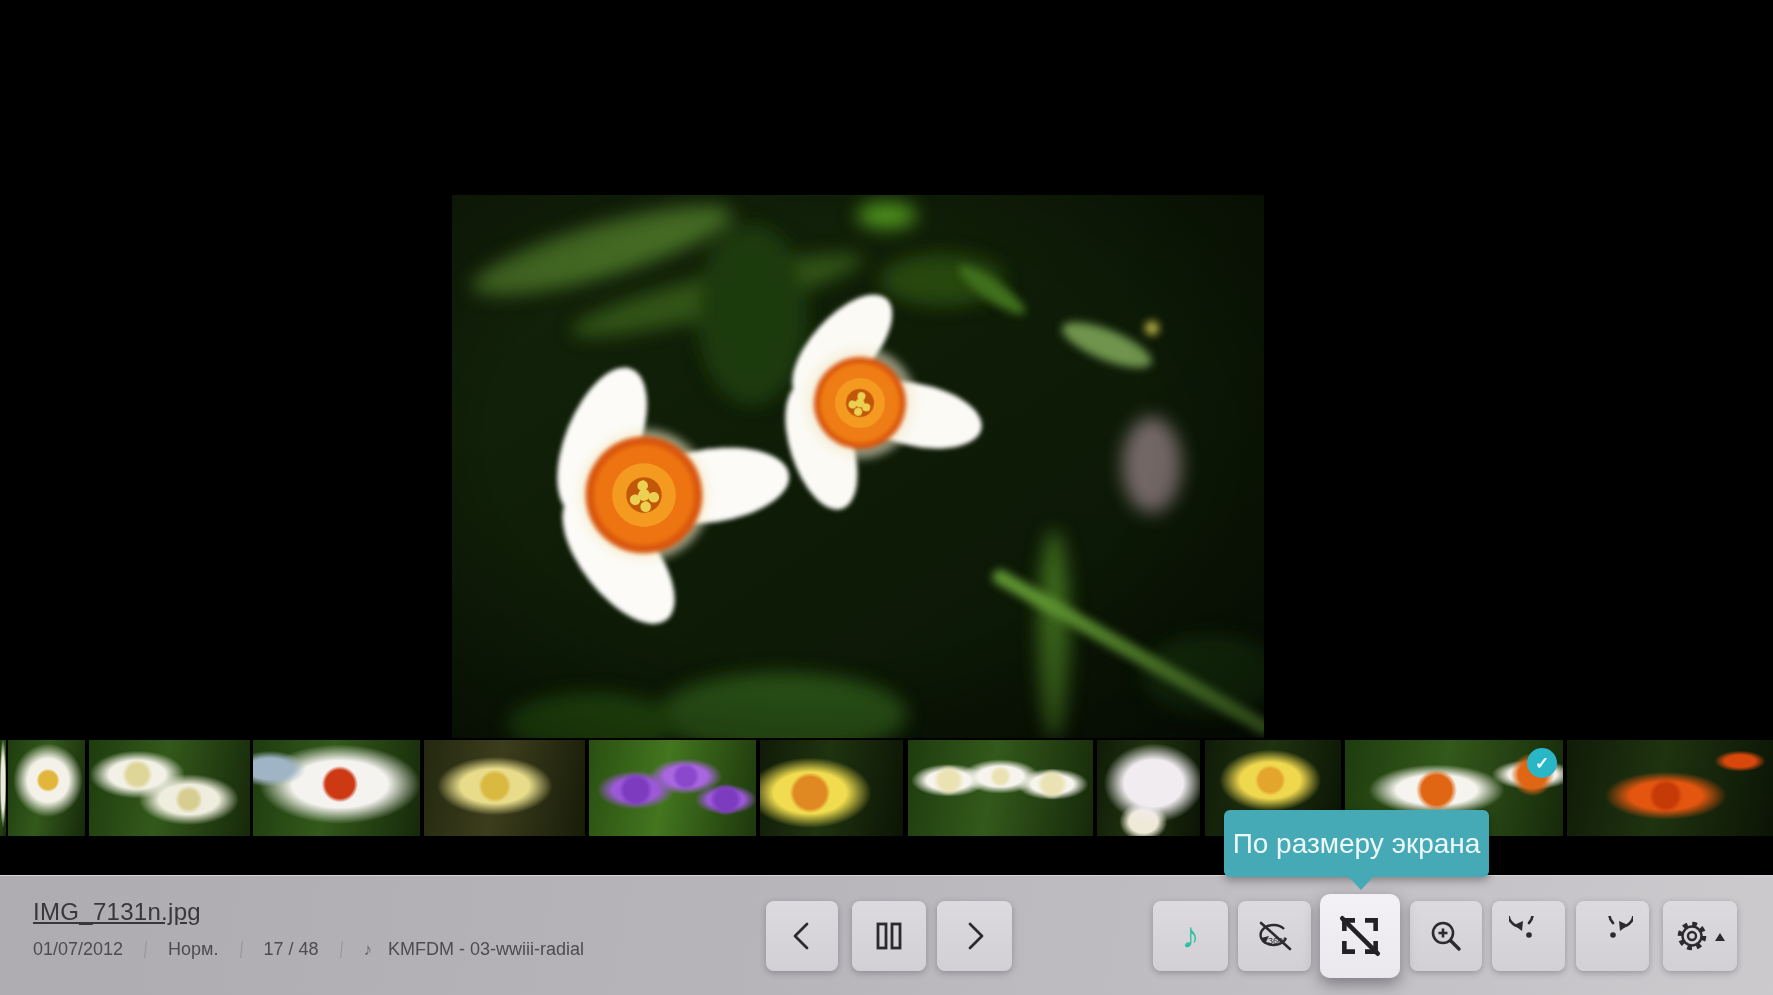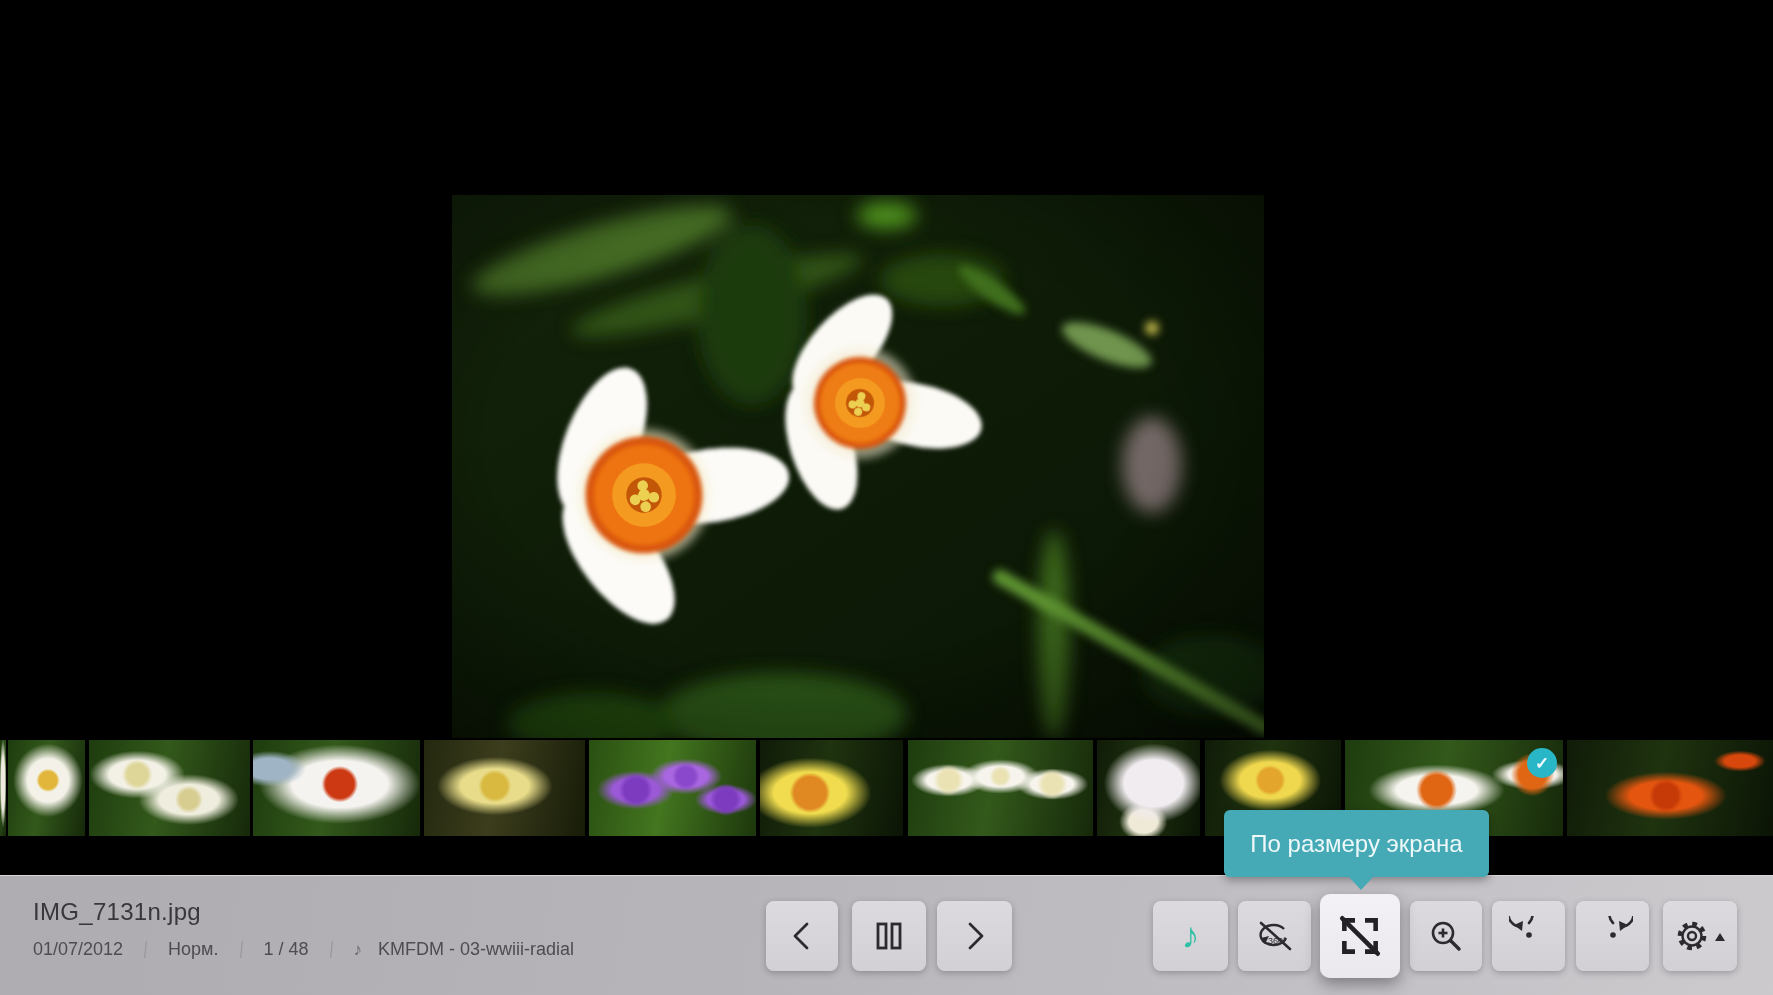--- a/index.html
+++ b/index.html
@@ -14,31 +14,31 @@
   .thumb{position:absolute;top:0;height:96px;background:#1e3c0e;}
   .check-badge{position:absolute;right:6px;top:8px;width:30px;height:30px;border-radius:50%;
                background:var(--check-bg,#29b7c8);color:#f4fbfc;font-size:17px;font-weight:bold;
                display:flex;align-items:center;justify-content:center;}
 
   
   #tooltip{position:absolute;left:1224px;top:810px;width:265px;height:67px;
            background:var(--tooltip-bg,#45aab6);border-radius:6px;z-index:30;
            display:flex;align-items:center;justify-content:center;
            box-shadow:0 3px 10px rgba(0,0,0,.35);}
-  #tooltip .tip-text{color:#eef8f9;font-size:24px;}
+  #tooltip .tip-text{color:#eef8f9;font-size:28px;}
   #tooltip .tip-arrow{position:absolute;left:124px;bottom:-13px;width:0;height:0;
            border-left:13px solid transparent;border-right:13px solid transparent;
            border-top:14px solid var(--tooltip-bg,#45aab6);}
 
   
   #bottom-bar{position:absolute;left:0;top:875px;width:1773px;height:120px;
       background:linear-gradient(100deg,#aeabb1 0%,#b6b3b9 40%,#c3c0c5 75%,#cdcace 100%);
       border-top:1px solid #d9d7db;}
   #file-info{position:absolute;left:33px;top:22px;}
-  #file-name{font-size:24px;color:#39373b;letter-spacing:.3px;}
+  #file-name{font-size:24px;color:#39373b;letter-spacing:.3px;text-decoration:underline;}
   #file-details{margin-top:13px;display:flex;align-items:center;font-size:18px;color:#4e4c50;gap:8px;}
   .divider{width:1px;height:17px;background:#94929a;margin:0 14px;transform:skewX(-6deg);}
   .note-glyph{font-size:17px;color:#6a686c;margin-right:8px;}
 
   .bar-btn{position:absolute;top:25px;height:70px;border-radius:8px;cursor:pointer;
       background:linear-gradient(180deg,#dcdade,#d2d0d4);
       box-shadow:0 2px 6px rgba(40,40,45,.30);
       display:flex;align-items:center;justify-content:center;}
   .bar-btn.focused{top:18px;height:84px;border-radius:10px;
       background:linear-gradient(180deg,#f3f1f5,#eae8ec);
@@ -165,21 +165,21 @@
   </div>
 
   <div id="bottom-bar">
     <div id="file-info">
       <div id="file-name">IMG_7131n.jpg</div>
       <div id="file-details">
         <span>01/07/2012</span>
         <span class="divider"></span>
         <span>Норм.</span>
         <span class="divider"></span>
-        <span>1 / 48</span>
+        <span>17 / 48</span>
         <span class="divider"></span>
         <span class="note-glyph">♪</span>
         <span>KMFDM - 03-wwiii-radial</span>
       </div>
     </div>
     <div id="nav-buttons"></div>
     <div id="toolbar-buttons"></div>
   <div class="bar-btn" style="left: 766px; width: 72px;">
         <svg width="30" height="34" viewBox="0 0 30 34">
           <polyline points="20,5 8,17 20,29" fill="none" stroke="#2c2a2e" stroke-width="2.8" stroke-linecap="round" stroke-linejoin="round"></polyline>

